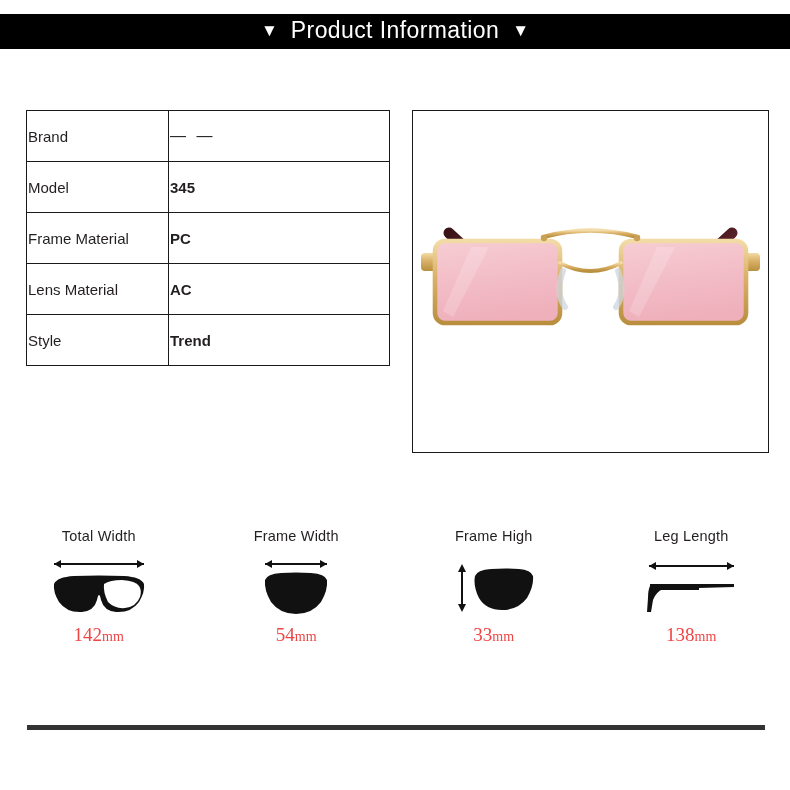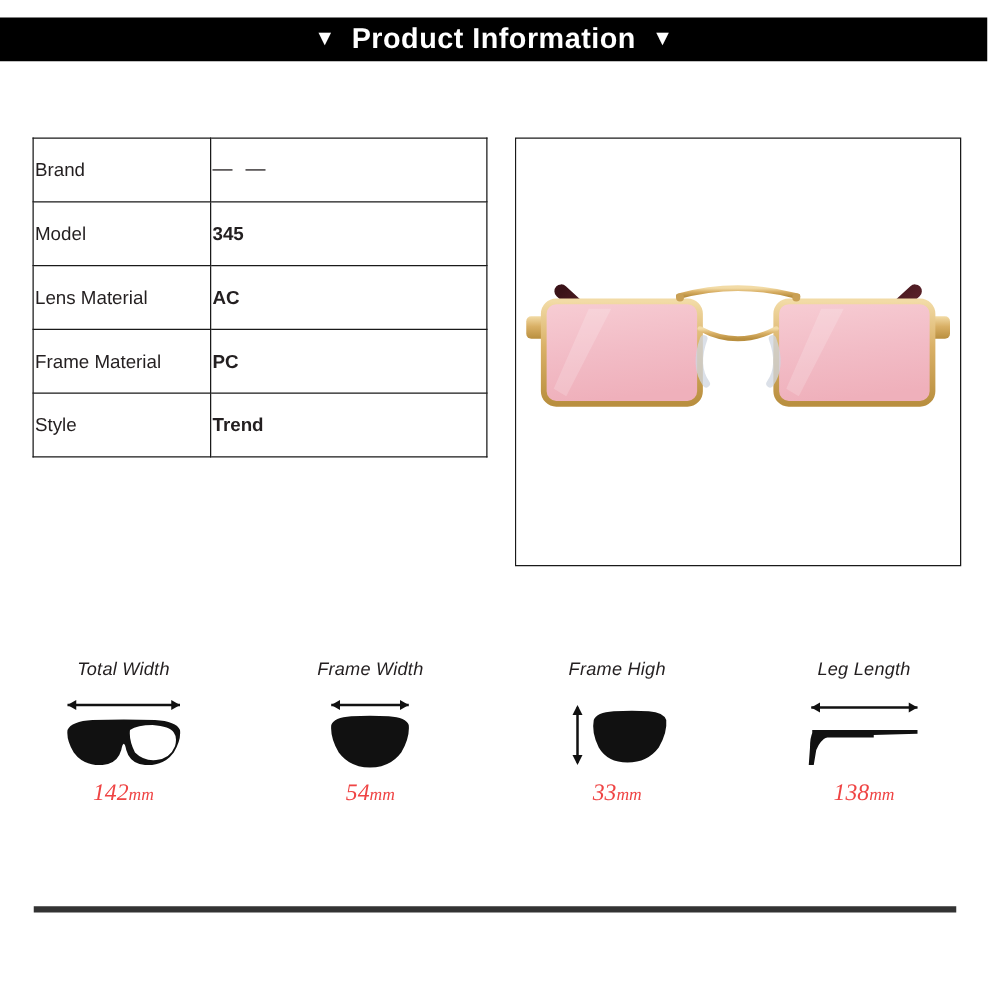--- a/index.html
+++ b/index.html
@@ -29,21 +29,21 @@
   }
   .header-inner {
     display: flex;
     align-items: center;
     gap: 13px;
     transform: translateY(-1px);
   }
   .header-title {
     color: #ffffff;
     font-size: 23px;
-    font-weight: 700;
+    font-weight: 400;
     letter-spacing: 0.4px;
     white-space: nowrap;
   }
   .tri {
     color: #ffffff;
     font-size: 17px;
     line-height: 1;
   }
 
   
@@ -87,21 +87,20 @@
     top: 528px;
     width: 790px;
     height: 140px;
     display: flex;
   }
   .measure-cell {
     flex: 1 1 0;
     display: flex;
     flex-direction: column;
     align-items: center;
-    font-style: italic;
   }
   .measure-label {
     font-size: 14.5px;
     color: #231f20;
     white-space: nowrap;
     letter-spacing: 0.2px;
   }
   .measure-art {
     height: 74px;
     display: flex;
@@ -143,26 +142,26 @@
   <tbody>
     <tr>
       <td class="k">Brand</td>
       <td class="v"><span class="dash-val">— —</span></td>
     </tr>
     <tr>
       <td class="k">Model</td>
       <td class="v">345</td>
     </tr>
     <tr>
+      <td class="k">Frame Material</td>
+      <td class="v">PC</td>
+    </tr>
+    <tr>
       <td class="k">Lens Material</td>
       <td class="v">AC</td>
-    </tr>
-    <tr>
-      <td class="k">Frame Material</td>
-      <td class="v">PC</td>
     </tr>
     <tr>
       <td class="k">Style</td>
       <td class="v">Trend</td>
     </tr>
   </tbody>
 </table>
 
 <div class="photo-panel">
   <svg width="355" height="341" viewBox="0 0 355 341">

